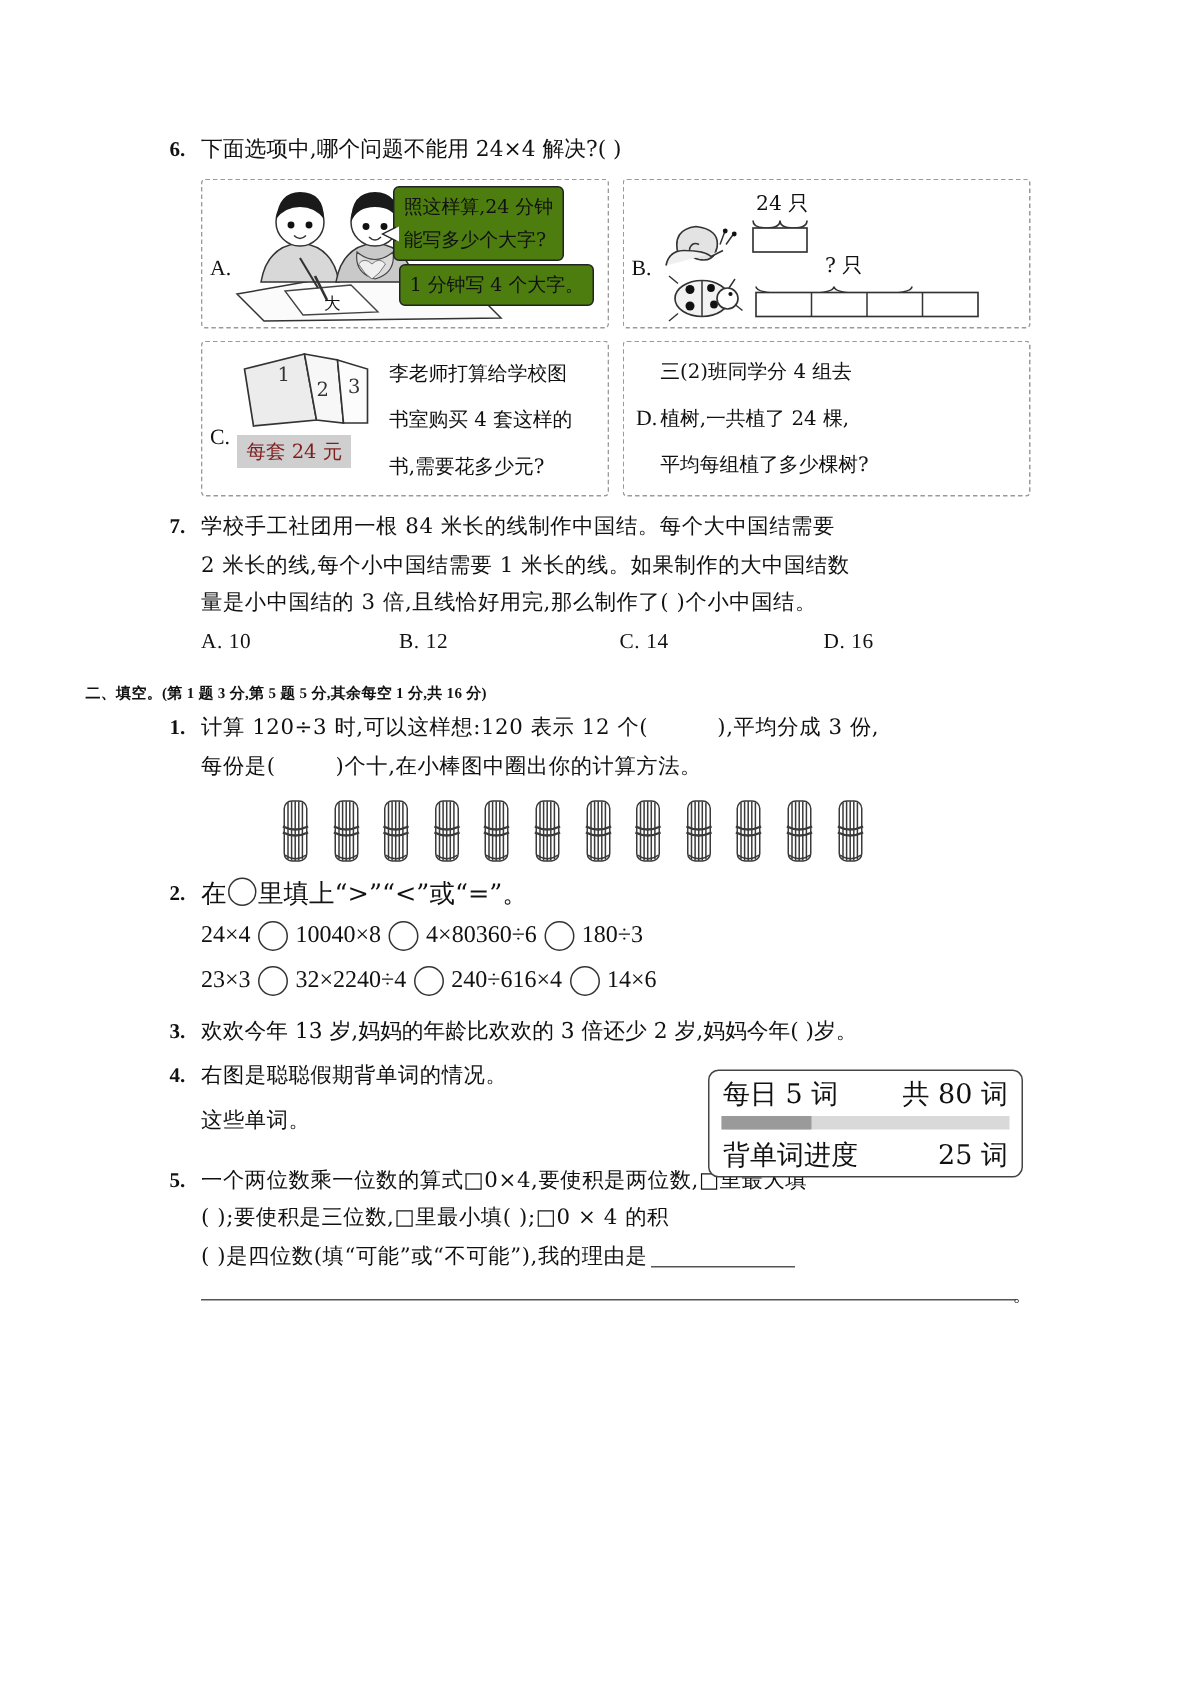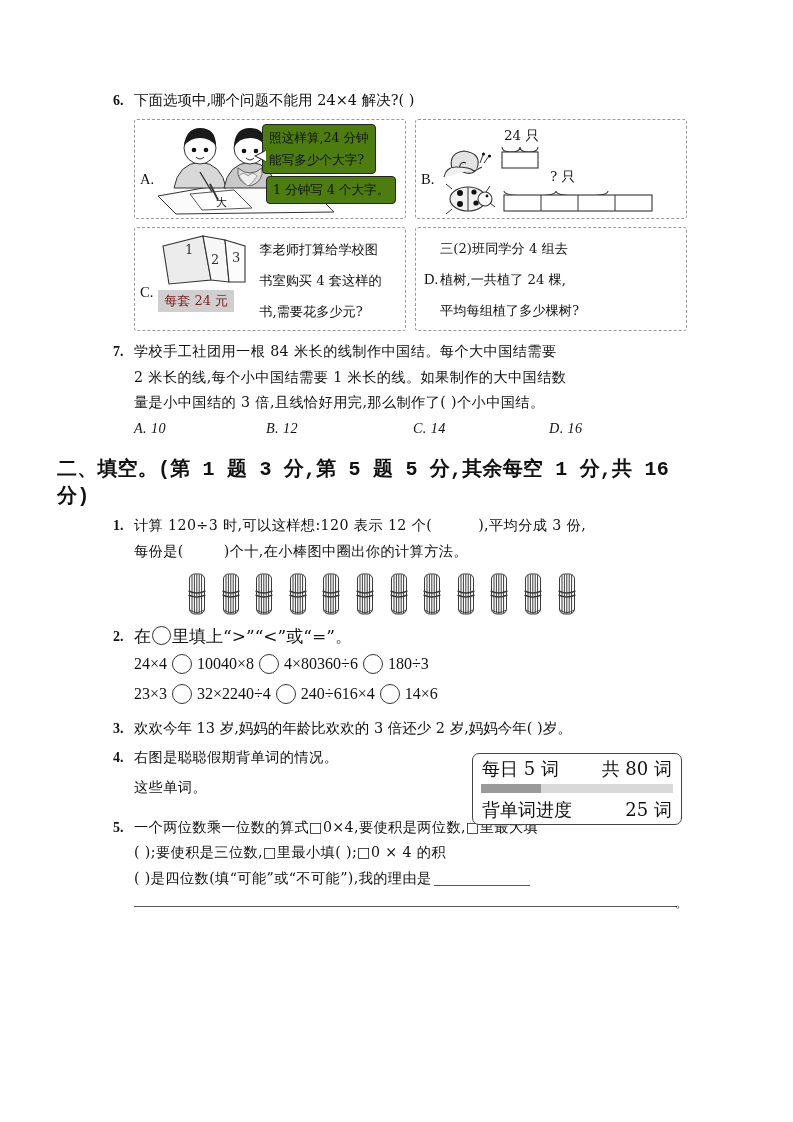--- a/index.html
+++ b/index.html
@@ -63,22 +63,22 @@
   .pricetag{
     position:absolute;left:3px;top:60px;background:#cfcfcf;color:#7f1d1d;
     font-size:13px;padding:2px 6px;font-family:"DejaVu Serif",serif;white-space:nowrap;
   }
 
   
   .dtext{font-size:13.2px;line-height:31px;font-family:"DejaVu Serif",serif;white-space:nowrap;}
 
   
   .sec{
-    font-weight:bold;font-size:20px;margin:14px 0 4px -56px;
-    font-family:Liberation Mono, monospace;letter-spacing:.2px;
+    font-weight:bold;font-size:10px;margin:14px 0 4px -56px;
+    font-family:Liberation Serif, serif;letter-spacing:.2px;
   }
 
   
   .sticks{display:flex;gap:13.6px;margin:8px 0 6px 74px;}
 
   
   .cmp-row{display:flex;margin-left:21px;line-height:30px;}
   .cmp{display:flex;align-items:center;font-size:16px;white-space:nowrap;}
   .circ{
     display:inline-block;width:18px;height:18px;border:1.1px solid #333;
@@ -238,21 +238,21 @@
     </div>
   </div>
 
   <div class="q" style="margin-top:6px;">
     <div class="q-head">
       <span class="qn">7.</span>
       <span class="q-body">
         <div class="line zh">学校手工社团用一根 84 米长的线制作中国结。每个大中国结需要</div>
         <div class="line zh">2 米长的线,每个小中国结需要 1 米长的线。如果制作的大中国结数</div>
         <div class="line zh">量是小中国结的 3 倍,且线恰好用完,那么制作了(        )个小中国结。</div>
-        <div class="line" style="display:flex;font-style:italic;">
+        <div class="line" style="display:flex;">
           <span style="width:132px;">A. 10</span>
           <span style="width:147px;">B. 12</span>
           <span style="width:136px;">C. 14</span>
           <span>D. 16</span>
         </div>
       </span>
     </div>
   </div>
 
   <div class="sec zh">二、填空。(第 1 题 3 分,第 5 题 5 分,其余每空 1 分,共 16 分)</div>

